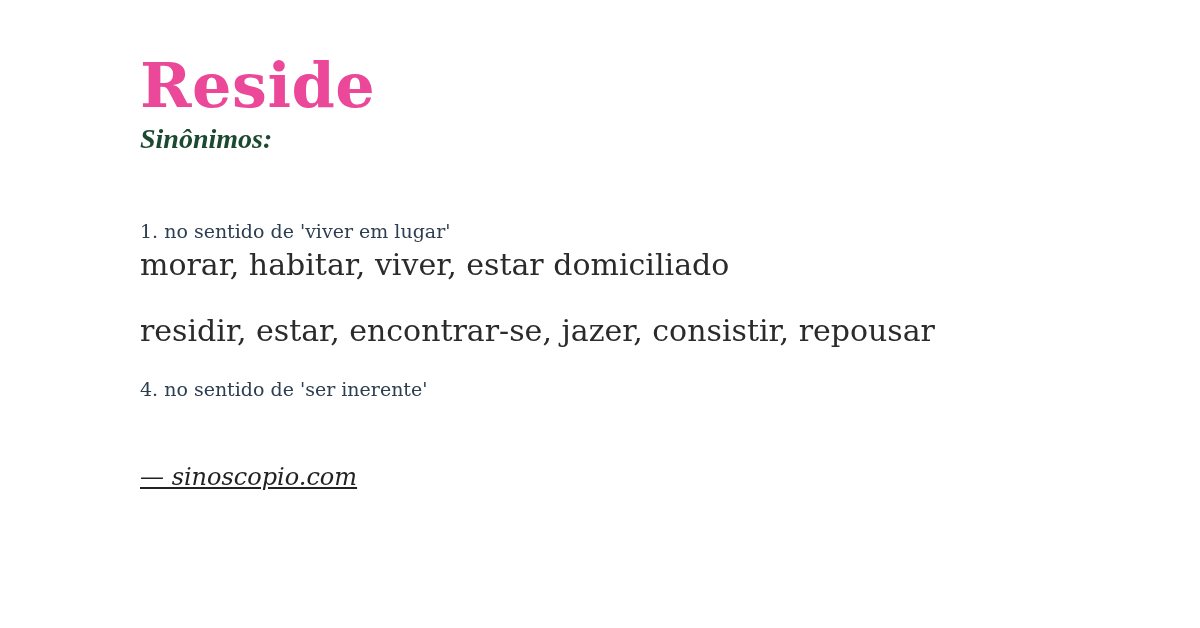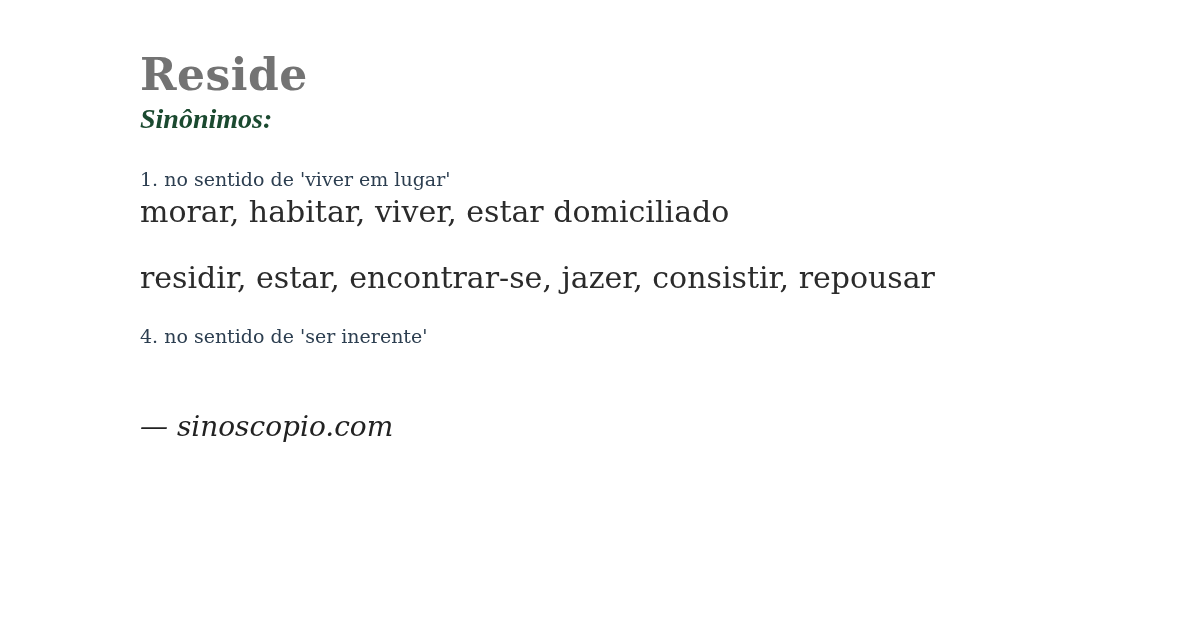--- a/index.html
+++ b/index.html
@@ -12,57 +12,58 @@
     position: relative;
     width: 1200px;
     height: 628px;
     background: #ffffff;
     overflow: hidden;
     box-sizing: border-box;
     padding: 50px 60px 0 140px;
   }
   .title {
     margin: 0;
-    font-size: 44px;
+    font-size: 62px;
     font-weight: 700;
     line-height: 1.15;
-    color: #737373;
+    color: #ec4899;
     letter-spacing: 0.5px;
   }
   .subtitle {
     margin: 2px 0 0 0;
     font-size: 28px;
     font-weight: 700;
     font-style: italic;
     color: #1b4a30;
     font-family: Liberation Serif, serif;
   }
   .senses {
-    margin-top: 32px;
+    margin-top: 64px;
   }
   .sense {
     margin-bottom: 27px;
   }
   .sense-label {
     font-size: 19px;
     line-height: 1.35;
     color: #2c3e50;
     margin: 0;
   }
   .sense-words {
     font-size: 30px;
     line-height: 1.3;
     color: #2b2b2b;
     margin: 0;
   }
   .footer {
     margin-top: 60px;
-    font-size: 28px;
+    font-size: 24px;
     font-style: italic;
     color: #222222;
+    text-decoration: underline;
   }
 </style>
 </head>
 <body>
 
 <div class="card">
 
   <h1 class="title">Reside</h1>
 
   <p class="subtitle">Sinônimos:</p>

